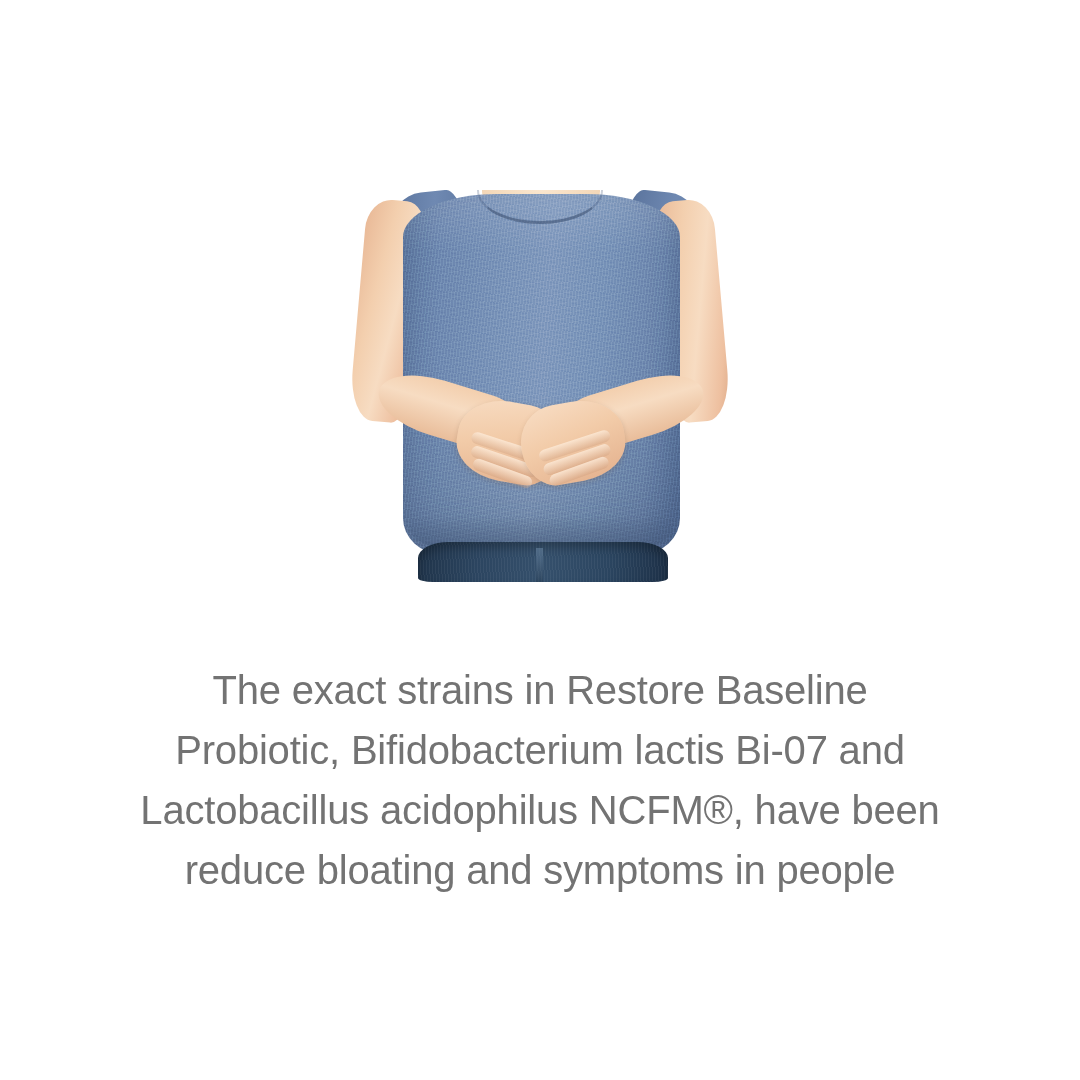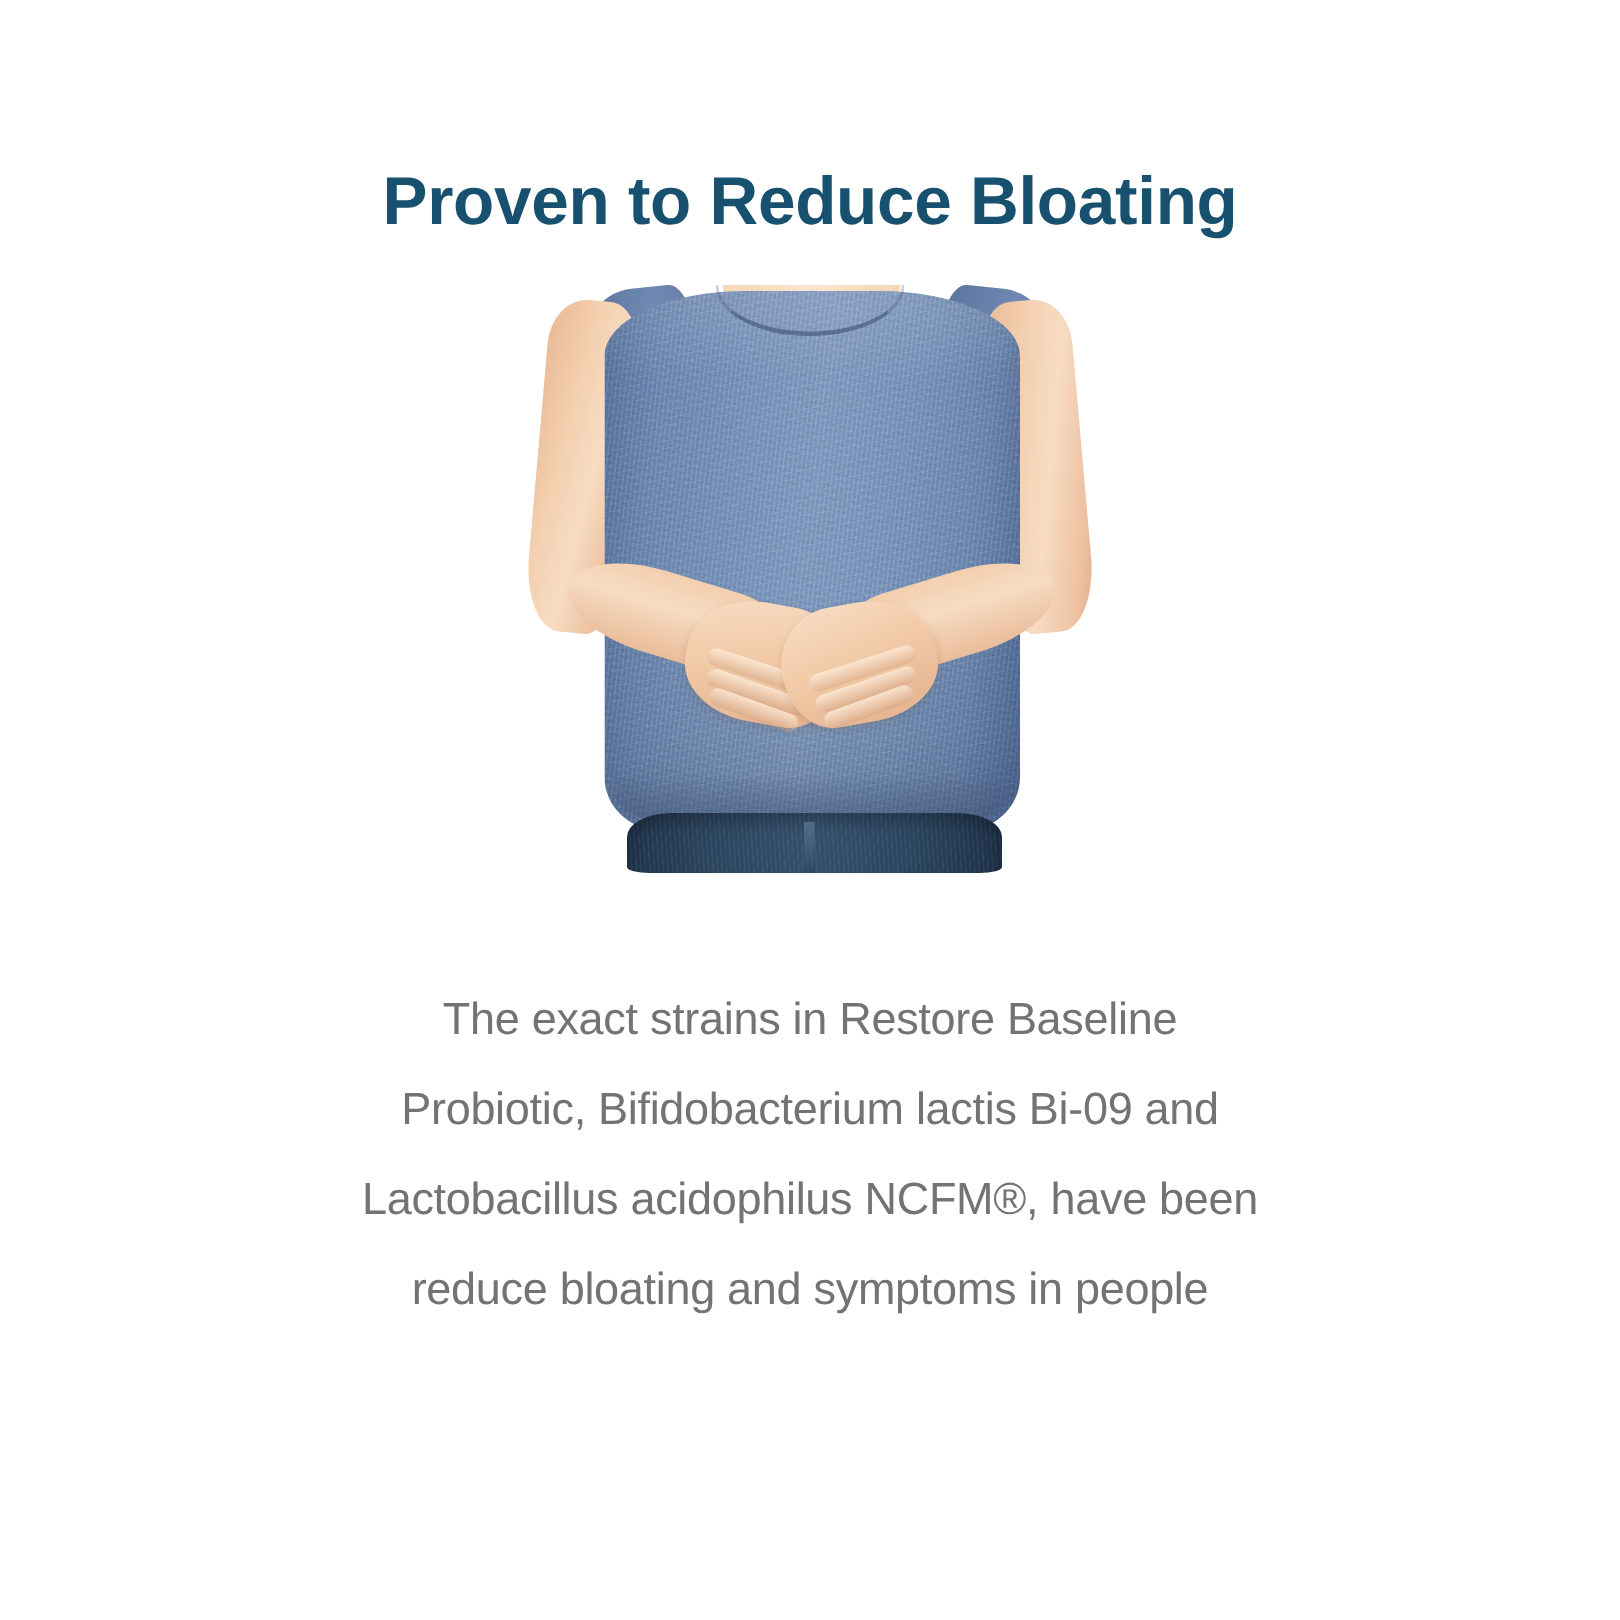--- a/index.html
+++ b/index.html
@@ -248,34 +248,33 @@
   }
 
   
   .body-copy {
     position: absolute;
     left: 52px;
     top: 620px;
     width: 976px;
     text-align: center;
     font-family: "Liberation Sans", sans-serif;
-    font-size: 30px;
+    font-size: 40px;
     font-weight: 400;
     line-height: 60px;
     color: #737373;
     letter-spacing: -0.2px;
   }
   .body-copy .line { display: block; white-space: nowrap; }
 </style>
 </head>
 <body>
 
 <div class="card">
 
-  <h1 class="headline">Proven to Reduce Bloating</h1>
 
   <div class="photo">
     <div class="figure">
 
       <div class="neck"></div>
 
       <div class="sleeve sleeve-l"></div>
       <div class="sleeve sleeve-r"></div>
 
       <div class="arm arm-l"></div>
@@ -306,18 +305,18 @@
           <div class="finger" style="left:18px; top:52px; width:70px; transform:rotate(-9deg);"></div>
           <div class="finger" style="left:22px; top:64px; width:62px; transform:rotate(-10deg);"></div>
         </div>
       </div>
 
     </div>
   </div>
 
   <p class="body-copy">
     <span class="line">The exact strains in Restore Baseline</span>
-    <span class="line">Probiotic, Bifidobacterium lactis Bi-09 and</span>
+    <span class="line">Probiotic, Bifidobacterium lactis Bi-07 and</span>
     <span class="line">Lactobacillus acidophilus NCFM®, have been</span>
     <span class="line">reduce bloating and symptoms in people</span>
   </p>
 
 </div>
 
 </body></html>

